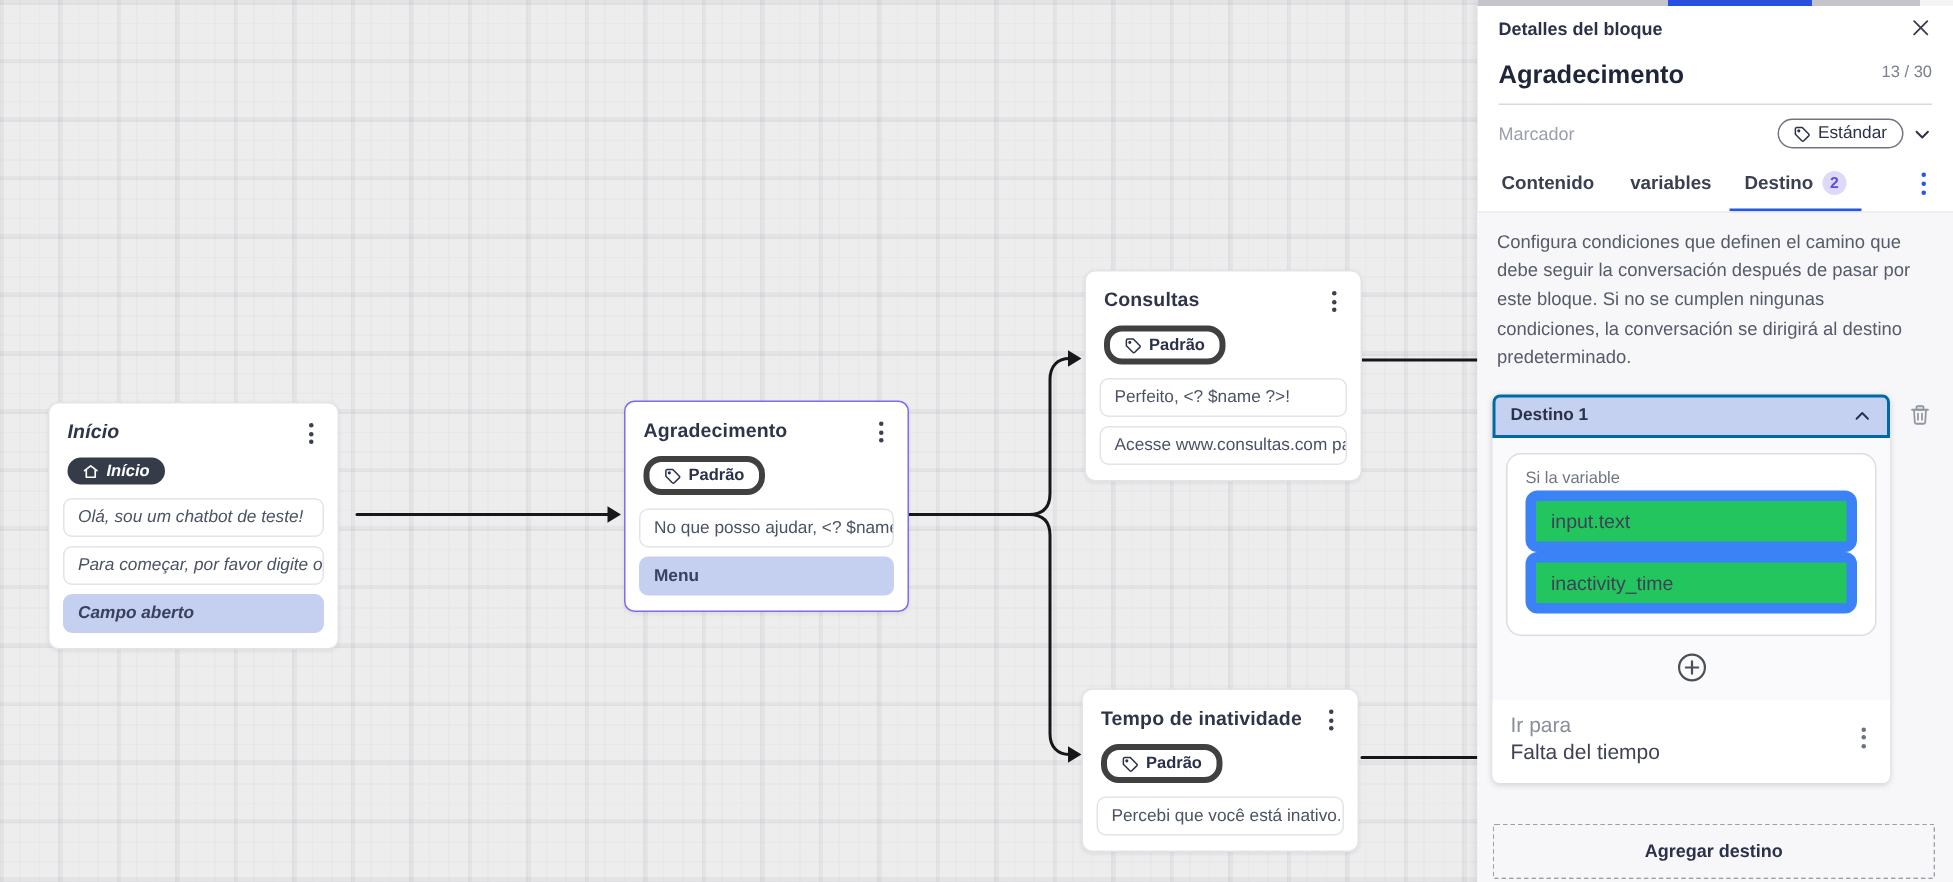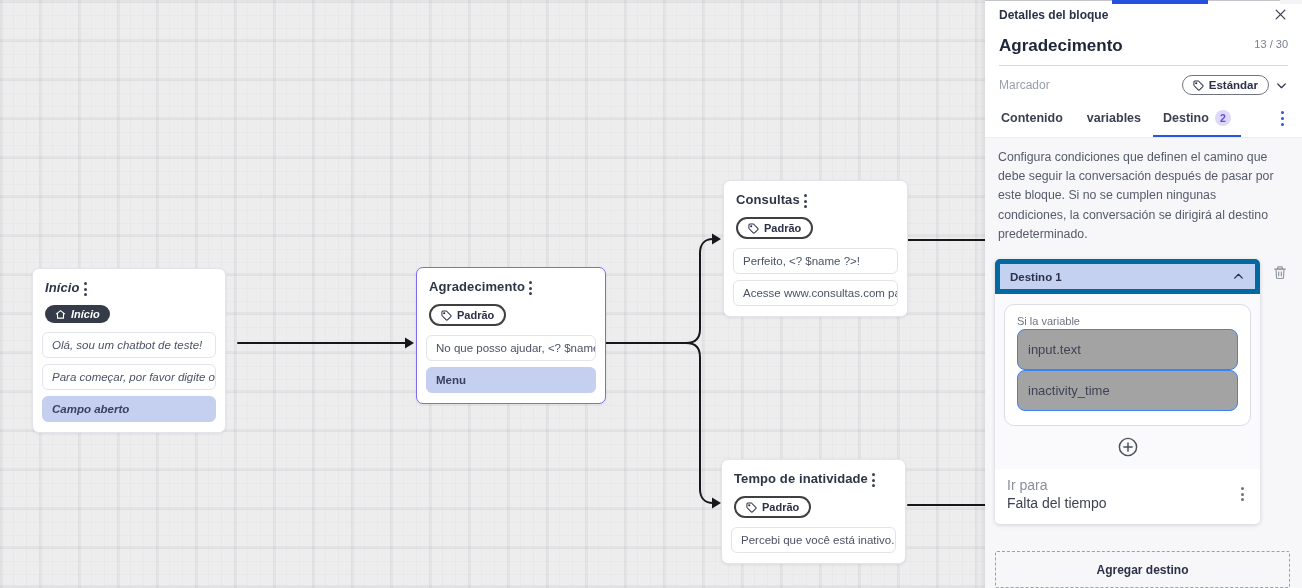--- a/index.html
+++ b/index.html
@@ -13,31 +13,31 @@
       repeating-linear-gradient(90deg, rgba(110,110,125,0.07) 0 3px, transparent 3px 39px),
       repeating-linear-gradient(0deg,  rgba(110,110,125,0.07) 0 3px, transparent 3px 39px),
       repeating-linear-gradient(90deg, rgba(110,110,125,0.035) 0 1px, transparent 1px 13px),
       repeating-linear-gradient(0deg,  rgba(110,110,125,0.035) 0 1px, transparent 1px 13px);
   }
   .edges { position:absolute; left:0; top:0; pointer-events:none; }
 
   .node { position:absolute; background:#fff; border:1px solid #e2e4e9; border-radius:7px;
     box-shadow:0 1px 3px rgba(20,20,40,0.08); padding:8px 9px 10px; }
   .node.selected { border:1px solid #7b6cf0; }
-  .node-head { display:flex; justify-content:flex-start; align-items:flex-start; padding:3px 3px 0 3px; }
+  .node-head { display:flex; justify-content:space-between; align-items:flex-start; padding:3px 3px 0 3px; }
   .node-title { font-size:13px; font-weight:700; color:#2e3548; letter-spacing:0.1px; }
   .kebab { display:flex; flex-direction:column; gap:2.5px; padding:2px 4px; cursor:pointer; }
   .kebab i { width:3px; height:3px; border-radius:50%; background:#3a3f51; }
   .kebab.blue i { background:#2457e6; width:3.5px; height:3.5px; }
   .kebab.gray i { background:#6b7280; }
 
   .badge { display:inline-flex; align-items:center; gap:5px; margin:7px 0 3px 3px;
     border-radius:12px; font-size:11px; font-weight:700; padding:3px 10px; }
   .badge.dark { background:#353b49; color:#fff; }
-  .badge.outline { background:#fff; border:2px solid #404040; color:#2b3148; }
+  .badge.outline { background:#fff; border:4px solid #404040; color:#2b3148; }
   .badge svg { display:block; }
 
   .node-item { margin-top:6px; background:#fff; border:1px solid #e2e4e9; border-radius:6px;
     padding:6px 9px; font-size:11.5px; color:#4a5264; white-space:nowrap; overflow:hidden; }
   .node-item.hl { background:#c5d0f1; border-color:#c5d0f1; color:#39415e; font-weight:700; }
 
   
   .panel { position:absolute; right:0; top:0; width:317px; height:588px; background:#fff;
     box-shadow:-2px 0 6px rgba(0,0,0,0.10); display:flex; flex-direction:column; }
   .top-strip { position:relative; height:4px; background:#c4c5cb; }
@@ -50,45 +50,45 @@
 
   .name-row { display:flex; justify-content:space-between; align-items:flex-start;
     margin:10px 14px 0; padding-bottom:9px; border-bottom:1px solid #d8d9de; }
   .block-name { font-size:17px; font-weight:600; color:#20263a; }
   .char-counter { font-size:11px; color:#7a7f8c; padding-top:2px;margin-left:40px; }
 
   .marker-row { display:flex; justify-content:space-between; align-items:center; margin:9px 14px 0; }
   .marker-label { font-size:12px; color:#9aa0ab; }
   .marker-right { display:flex; align-items:center; gap:6px; }
   .pill { display:inline-flex; align-items:center; gap:5px; border:1px solid #6f7480; border-radius:12px;
-    padding:3px 10px; font-size:11.5px; font-weight:700; color:#2b3148; background:#fff; cursor:pointer; }
+    padding:3px 10px; font-size:11.5px; font-weight:400; color:#2b3148; background:#fff; cursor:pointer; }
 
   .tabs-row { display:flex; align-items:center; gap:20px; margin-top:11px; padding:0 14px; }
   .tab { font-size:12.5px; font-weight:700; color:#3a3f51; padding:4px 2px 9px; cursor:pointer;
     display:flex; align-items:center; gap:6px; border-bottom:2.5px solid transparent; }
   .tab.active { border-bottom-color:#2457e6; padding-left:10px; padding-right:10px; margin:0 -10px; }
   .tab-badge { width:16px; height:16px; border-radius:50%; background:#ded9f8; color:#5b4fd6;
     font-size:10.5px; font-weight:700; display:flex; align-items:center; justify-content:center; }
   .tabs-row .kebab { margin-left:auto; margin-bottom:6px; }
 
   .panel-body { flex:1; background:#f7f7f9; border-top:1px solid #ececf0; padding:10px 12px 0 10px; }
   .panel-desc { font-size:12.3px; line-height:1.56; color:#565b6b; padding:0 3px; }
 
   .card-row { position:relative; margin-top:15px; }
   .dest-card { margin-right:30px; border-radius:5px; background:#fafafc;
     box-shadow:0 1px 4px rgba(25,25,55,0.18); }
-  .dest-head { background:#c5d1f0; border:5px solid #0369a1; border-radius:5px 5px 0 0;
+  .dest-head { background:#c5d1f0; border:2px solid #0369a1; border-radius:5px 5px 0 0;
     padding:6px 10px; display:flex; justify-content:space-between; align-items:center; cursor:pointer; }
   .dest-head-title { font-size:11.5px; font-weight:700; color:#2b3148; }
   .trash-btn { position:absolute; right:2px; top:5px; cursor:pointer; }
 
   .dest-inner { margin:10px 9px 0; background:#fff; border:1px solid #dcdde2; border-radius:10px;
     padding:10px 12px 14px; }
   .field-label { font-size:11px; color:#6f7580; margin-bottom:2px; }
-  .text-input { width:100%; height:41px; border:1px solid #3b82f6; border-radius:8px; background:#a3a3a3;
+  .text-input { width:100%; height:41px; border:7px solid #3b82f6; border-radius:8px; background:#22c55e;
     font-family:"Liberation Sans", sans-serif; font-size:13px; color:#3f4254; padding:0 10px; outline:none; }
   .op-row { position:relative; margin:9px 0 10px; }
   .op-row::before { content:''; position:absolute; left:-12px; right:-12px; top:50%; height:1px; background:#e3e4e9; }
   .op-chip { position:relative; display:inline-flex; align-items:center; gap:7px; background:#fff;
     border:1px solid #d5d6dc; border-radius:8px; padding:6px 10px; font-size:11.5px; font-weight:700;
     color:#2b3148; cursor:pointer; }
   .plus-wrap { display:flex; justify-content:center; padding:10px 0 11px; cursor:pointer; }
   .dest-foot { background:#fff; border-radius:0 0 5px 5px; padding:8px 12px 13px;
     display:flex; justify-content:space-between; align-items:center; }
   .goto-label { font-size:14px; color:#8a8f9c; }

